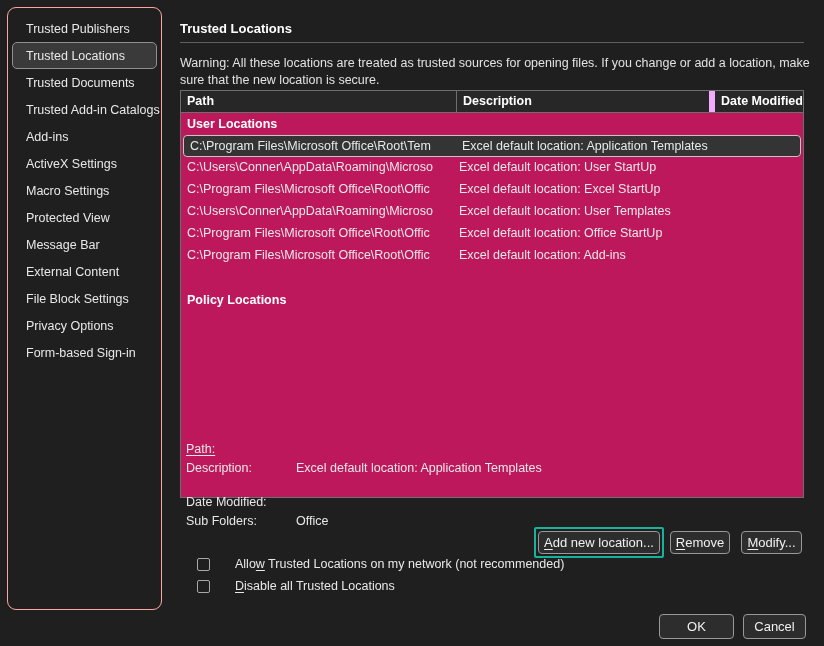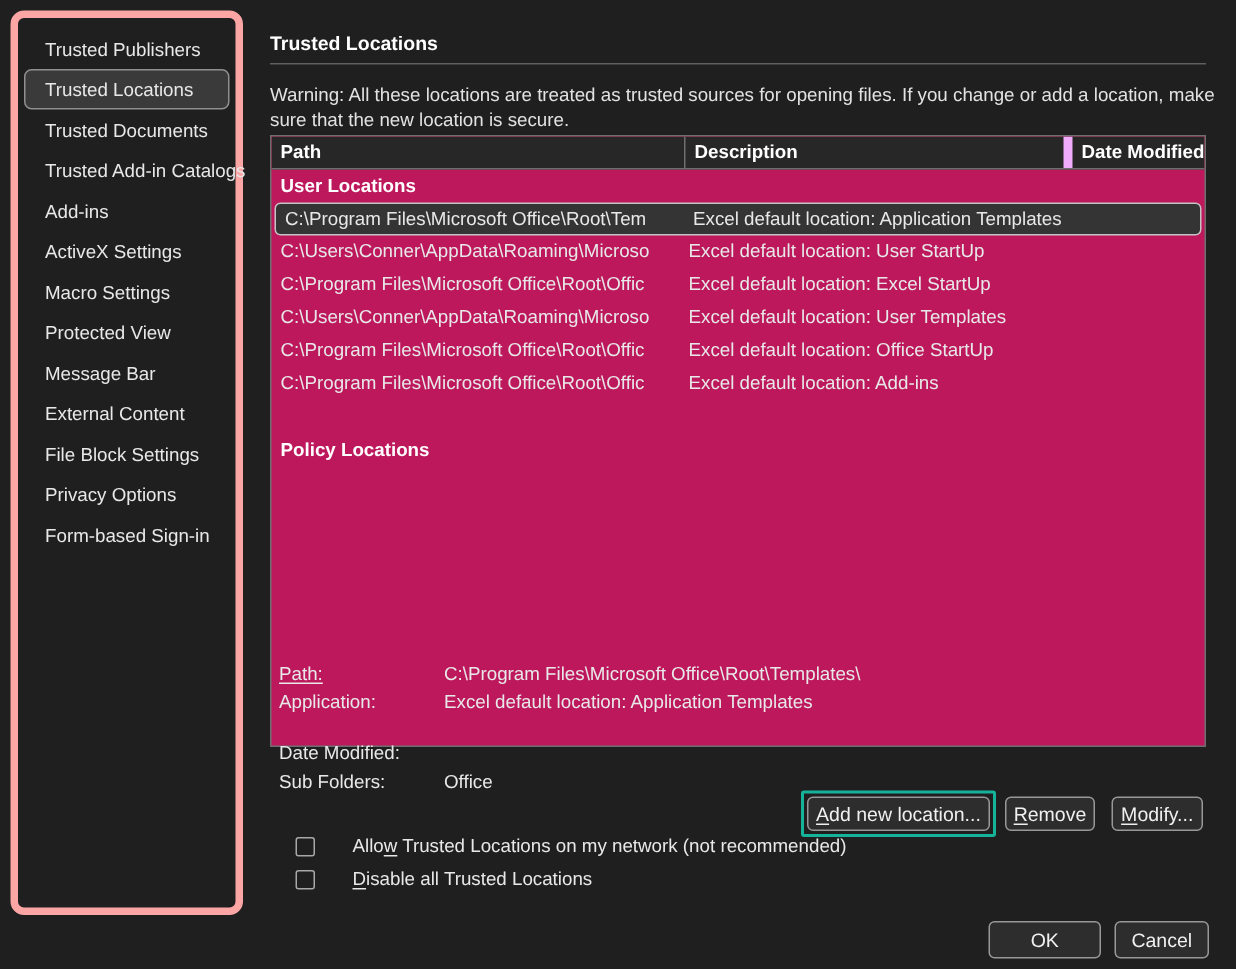--- a/index.html
+++ b/index.html
@@ -9,21 +9,21 @@
     background: #1f1f1f;
     font-family: "Liberation Sans", sans-serif;
     color: #e8e8e8;
     font-size: 12.5px;
     overflow: hidden;
   }
   
   .sidebar {
     position: absolute; left: 7px; top: 7px;
     width: 155px; height: 603px;
-    border: 5px solid #fca5a5; border-radius: 9px;
+    border: 1px solid #fca5a5; border-radius: 9px;
     padding-top: 7px; background: #1f1f1f;
   }
   .side-item {
     height: 27px; line-height: 27px;
     padding-left: 13px; margin: 0 4px;
     white-space: nowrap; cursor: default;
     border: 1px solid transparent; border-radius: 5px;
   }
   .side-item.selected {
     background: #3a3a3a;
@@ -153,24 +153,23 @@
   <div class="trow">
     <span class="cell-path">C:\Program Files\Microsoft Office\Root\Offic</span>
     <span class="cell-desc">Excel default location: Add-ins</span>
   </div>
 
   <div class="group-hdr group-policy">Policy Locations</div>
 </div>
 
 <div class="detail-row" style="top:440px;">
   <span class="detail-label lbl-u">Path:</span>
-  <span class="detail-value">C:\Program Files\Microsoft Office\Root\Templates\</span>
 </div>
 <div class="detail-row" style="top:459px;">
-  <span class="detail-label">Application:</span>
+  <span class="detail-label">Description:</span>
   <span class="detail-value">Excel default location: Application Templates</span>
 </div>
 <div class="detail-row" style="top:493px;">
   <span class="detail-label">Date Modified:</span>
   <span class="detail-value"></span>
 </div>
 <div class="detail-row" style="top:512px;">
   <span class="detail-label">Sub Folders:</span>
   <span class="detail-value">Office</span>
 </div>

